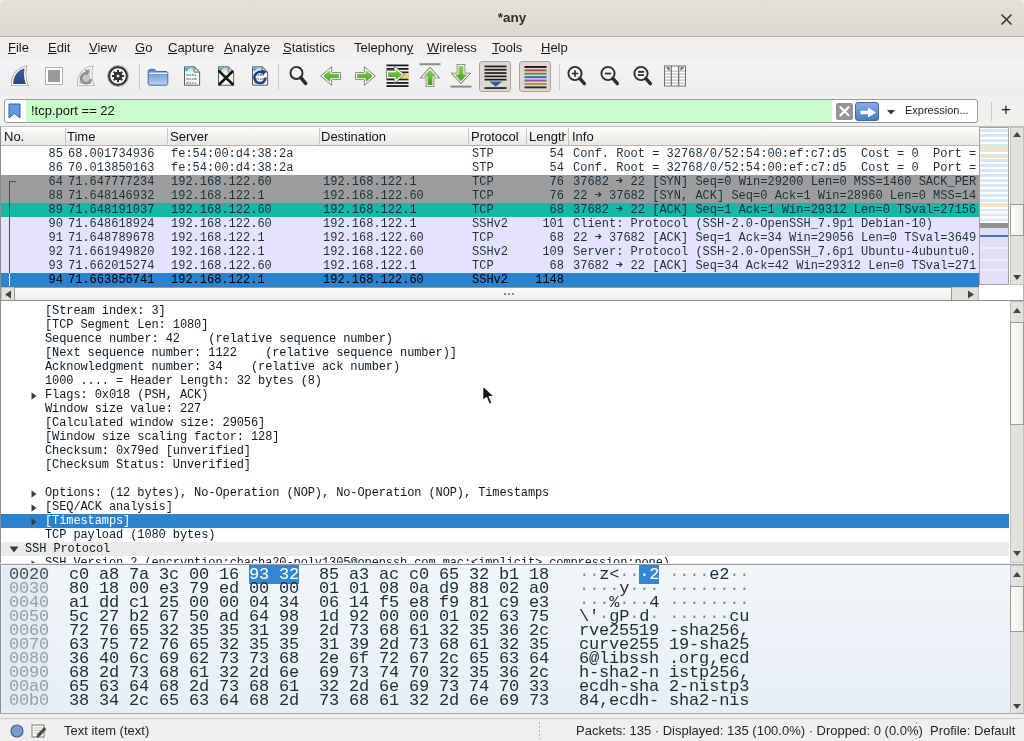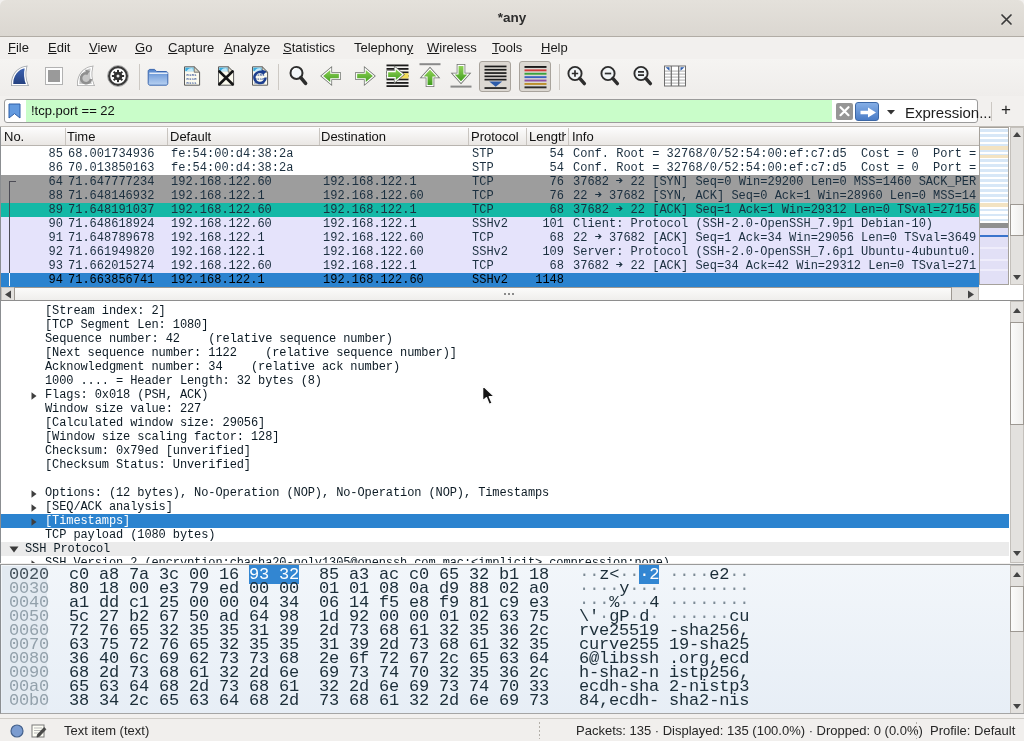--- a/index.html
+++ b/index.html
@@ -14,21 +14,21 @@
 #toolbar{left:0;top:59px;width:1024px;height:37px;background:linear-gradient(#f5f4f2,#efedeb)}
 .tsep{position:absolute;top:5px;width:1px;height:26px;background:#cdc9c4}
 .tbox{position:absolute;top:2px;width:32px;height:31px;background:#dcd8d2;border:1px solid #a8a39c;border-radius:3px}
 
 #filterbar{left:0;top:96px;width:1024px;height:31px;background:#f2f0ee;border-bottom:1px solid #c1bdb7}
 #fwrap{left:4px;top:3px;width:974px;height:24px;background:#fff;border:1px solid #9b9b9b;border-radius:3px}
 #fgreen{left:21px;top:0px;width:806px;height:22px;background:#c9fdc9}
 #ftext{left:26px;top:3px;font-size:13px;color:#111}
 #fx{left:831px;top:3px;width:17px;height:17px;background:#969696;border-radius:2px}
 #fgo{left:850px;top:2px;width:24px;height:19px;background:linear-gradient(#85aee6,#4a7cc6);border:1px solid #3c67a6;border-radius:3px}
-#expr{left:905px;top:8px;font-size:15px;color:#1c1c1c}
+#expr{left:905px;top:8px;font-size:11px;color:#1c1c1c}
 #fsep2{left:991px;top:6px;width:1px;height:19px;background:#ccc8c3}
 #plus{left:1001px;top:4px;font-size:17px;color:#222}
 
 #plist{left:0;top:127px;width:1024px;height:174px;background:#fff;border-left:1px solid #8b8e91;border-right:1px solid #b5b1ac}
 #phead{left:0;top:0;width:978px;height:19px;background:linear-gradient(#fdfdfd,#eae7e4);border-bottom:1px solid #b8b4af}
 .hsep{position:absolute;top:1px;width:1px;height:17px;background:#c9c5c0}
 .hlabel{position:absolute;top:2px;font-size:13px;color:#111;white-space:pre;overflow:hidden}
 #prows{left:0;top:20px;width:978px;height:140px;overflow:hidden}
 .prow{position:absolute;left:0;width:978px;height:14px;line-height:14px;font-family:"Liberation Mono",monospace;font-size:12px;white-space:pre}
 .prow span{position:absolute;overflow:hidden;white-space:pre}
@@ -262,21 +262,21 @@
 <div class="abs" id="plist">
     <div class="abs" id="phead">
       <div class="hsep" style="left:64px"></div>
       <div class="hsep" style="left:166px"></div>
       <div class="hsep" style="left:318px"></div>
       <div class="hsep" style="left:467px"></div>
       <div class="hsep" style="left:525px"></div>
       <div class="hsep" style="left:567px"></div>
       <div class="hlabel" style="left:3px;width:55px">No.</div>
       <div class="hlabel" style="left:66px;width:95px">Time</div>
-      <div class="hlabel" style="left:169px;width:140px">Default</div>
+      <div class="hlabel" style="left:169px;width:140px">Server</div>
       <div class="hlabel" style="left:320px;width:140px">Destination</div>
       <div class="hlabel" style="left:470px;width:52px">Protocol</div>
       <div class="hlabel" style="left:528px;width:37px">Length</div>
       <div class="hlabel" style="left:571px;width:300px">Info</div>
     </div>
     <div class="abs" id="prows">
       <div class="prow" style="top:0px;background:#ffffff;color:#1b2f3f"><span class="c-no">85</span><span class="c-t">68.001734936</span><span class="c-s">fe:54:00:d4:38:2a</span><span class="c-d"></span><span class="c-p">STP</span><span class="c-l">54</span><span class="c-i">Conf. Root = 32768/0/52:54:00:ef:c7:d5  Cost = 0  Port = 0x8001</span></div>
       <div class="prow" style="top:14px;background:#ffffff;color:#1b2f3f"><span class="c-no">86</span><span class="c-t">70.013850163</span><span class="c-s">fe:54:00:d4:38:2a</span><span class="c-d"></span><span class="c-p">STP</span><span class="c-l">54</span><span class="c-i">Conf. Root = 32768/0/52:54:00:ef:c7:d5  Cost = 0  Port = 0x8001</span></div>
       <div class="prow" style="top:28px;background:#9d9d9d;color:#1b2f3f"><span class="c-no">64</span><span class="c-t">71.647777234</span><span class="c-s">192.168.122.60</span><span class="c-d">192.168.122.1</span><span class="c-p">TCP</span><span class="c-l">76</span><span class="c-i">37682 <svg width="7" height="9" viewBox="0 0 7 9" style="margin:0 0.1px">
             <path d="M0.2,4.5 h5.6 M3.4,2.1 L5.9,4.5 L3.4,6.9" stroke="#1b2f3f" stroke-width="1.1" fill="none"></path>
@@ -324,21 +324,21 @@
     <div class="abs sbthumbh" style="left:13px;top:160px;width:938px;height:14px"></div>
     <div class="abs" style="left:503px;top:166px;width:11px;height:2px;background-image:linear-gradient(90deg,#8a8a8a 2px,transparent 2px);background-size:4px 2px"></div>
     <svg class="abs" style="left:3px;top:163px" width="8" height="9">
       <path d="M7,0.5 v8 l-6,-4 z" fill="#444"></path>
     </svg>
     <svg class="abs" style="left:966px;top:163px" width="8" height="9">
       <path d="M1,0.5 v8 l6,-4 z" fill="#444"></path>
     </svg>
   </div>
 <div class="abs" id="details">
-    <div class="dl" style="top:3px;"><span class="dtx" style="left:44px">[Stream index: 2]</span></div>
+    <div class="dl" style="top:3px;"><span class="dtx" style="left:44px">[Stream index: 3]</span></div>
     <div class="dl" style="top:17px;"><span class="dtx" style="left:44px">[TCP Segment Len: 1080]</span></div>
     <div class="dl" style="top:31px;"><span class="dtx" style="left:44px">Sequence number: 42    (relative sequence number)</span></div>
     <div class="dl" style="top:45px;text-decoration:underline;"><span class="dtx" style="left:44px">[Next sequence number: 1122    (relative sequence number)]</span></div>
     <div class="dl" style="top:59px;"><span class="dtx" style="left:44px">Acknowledgment number: 34    (relative ack number)</span></div>
     <div class="dl" style="top:73px;"><span class="dtx" style="left:44px">1000 .... = Header Length: 32 bytes (8)</span></div>
     <div class="dl" style="top:87px;"><svg class="abs" style="left:30px;top:3.5px" width="6" height="8">
         <path d="M0.5,0.3 v7.4 l5,-3.7 z" fill="#3f3f3f"></path>
       </svg><span class="dtx" style="left:44px">Flags: 0x018 (PSH, ACK)</span></div>
     <div class="dl" style="top:101px;"><span class="dtx" style="left:44px">Window size value: 227</span></div>
     <div class="dl" style="top:115px;"><span class="dtx" style="left:44px">[Calculated window size: 29056]</span></div>

